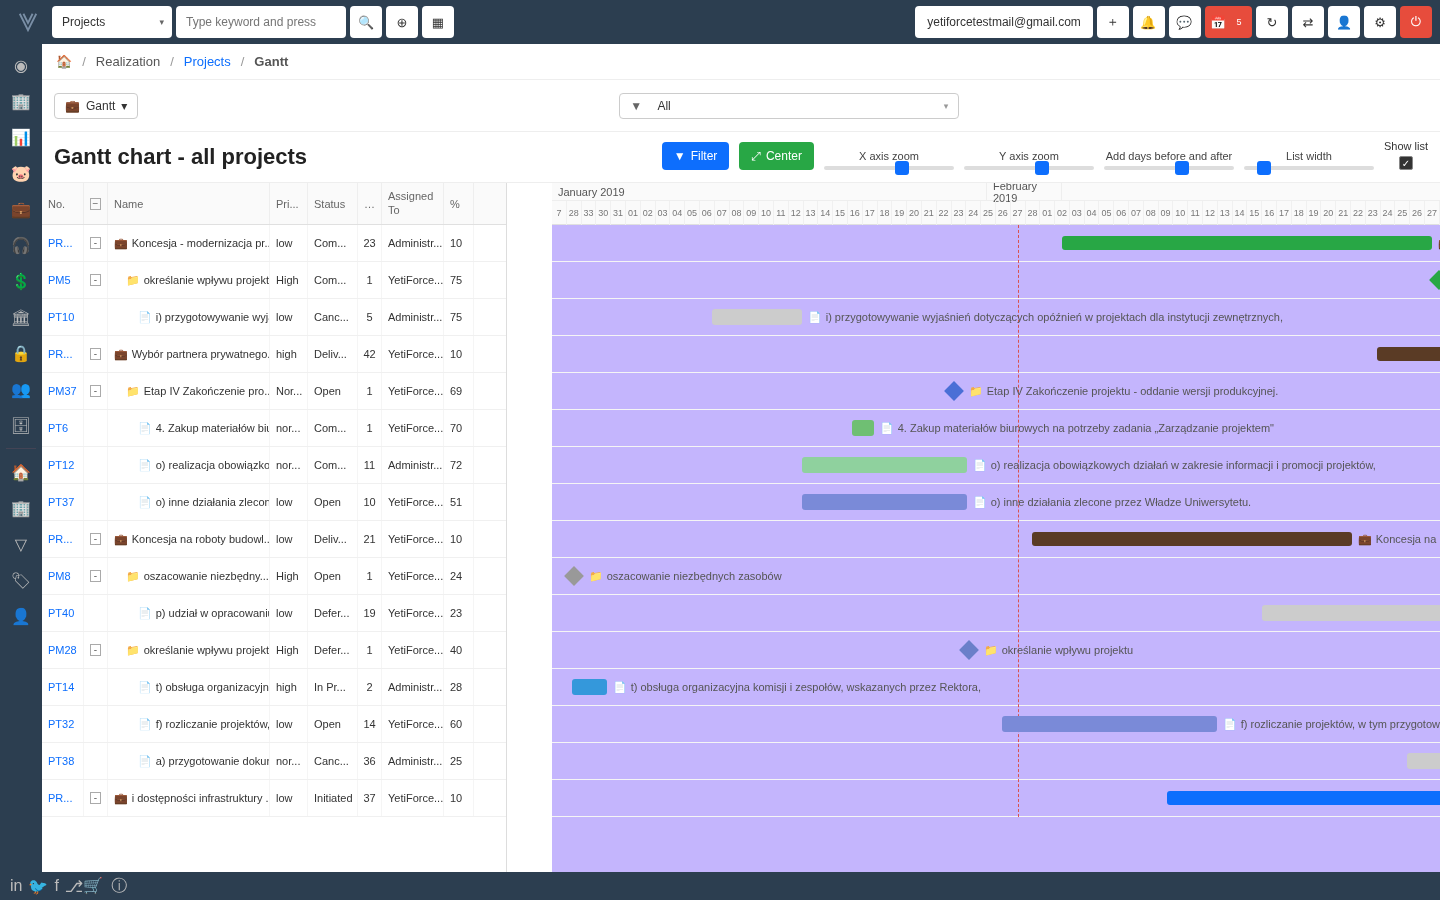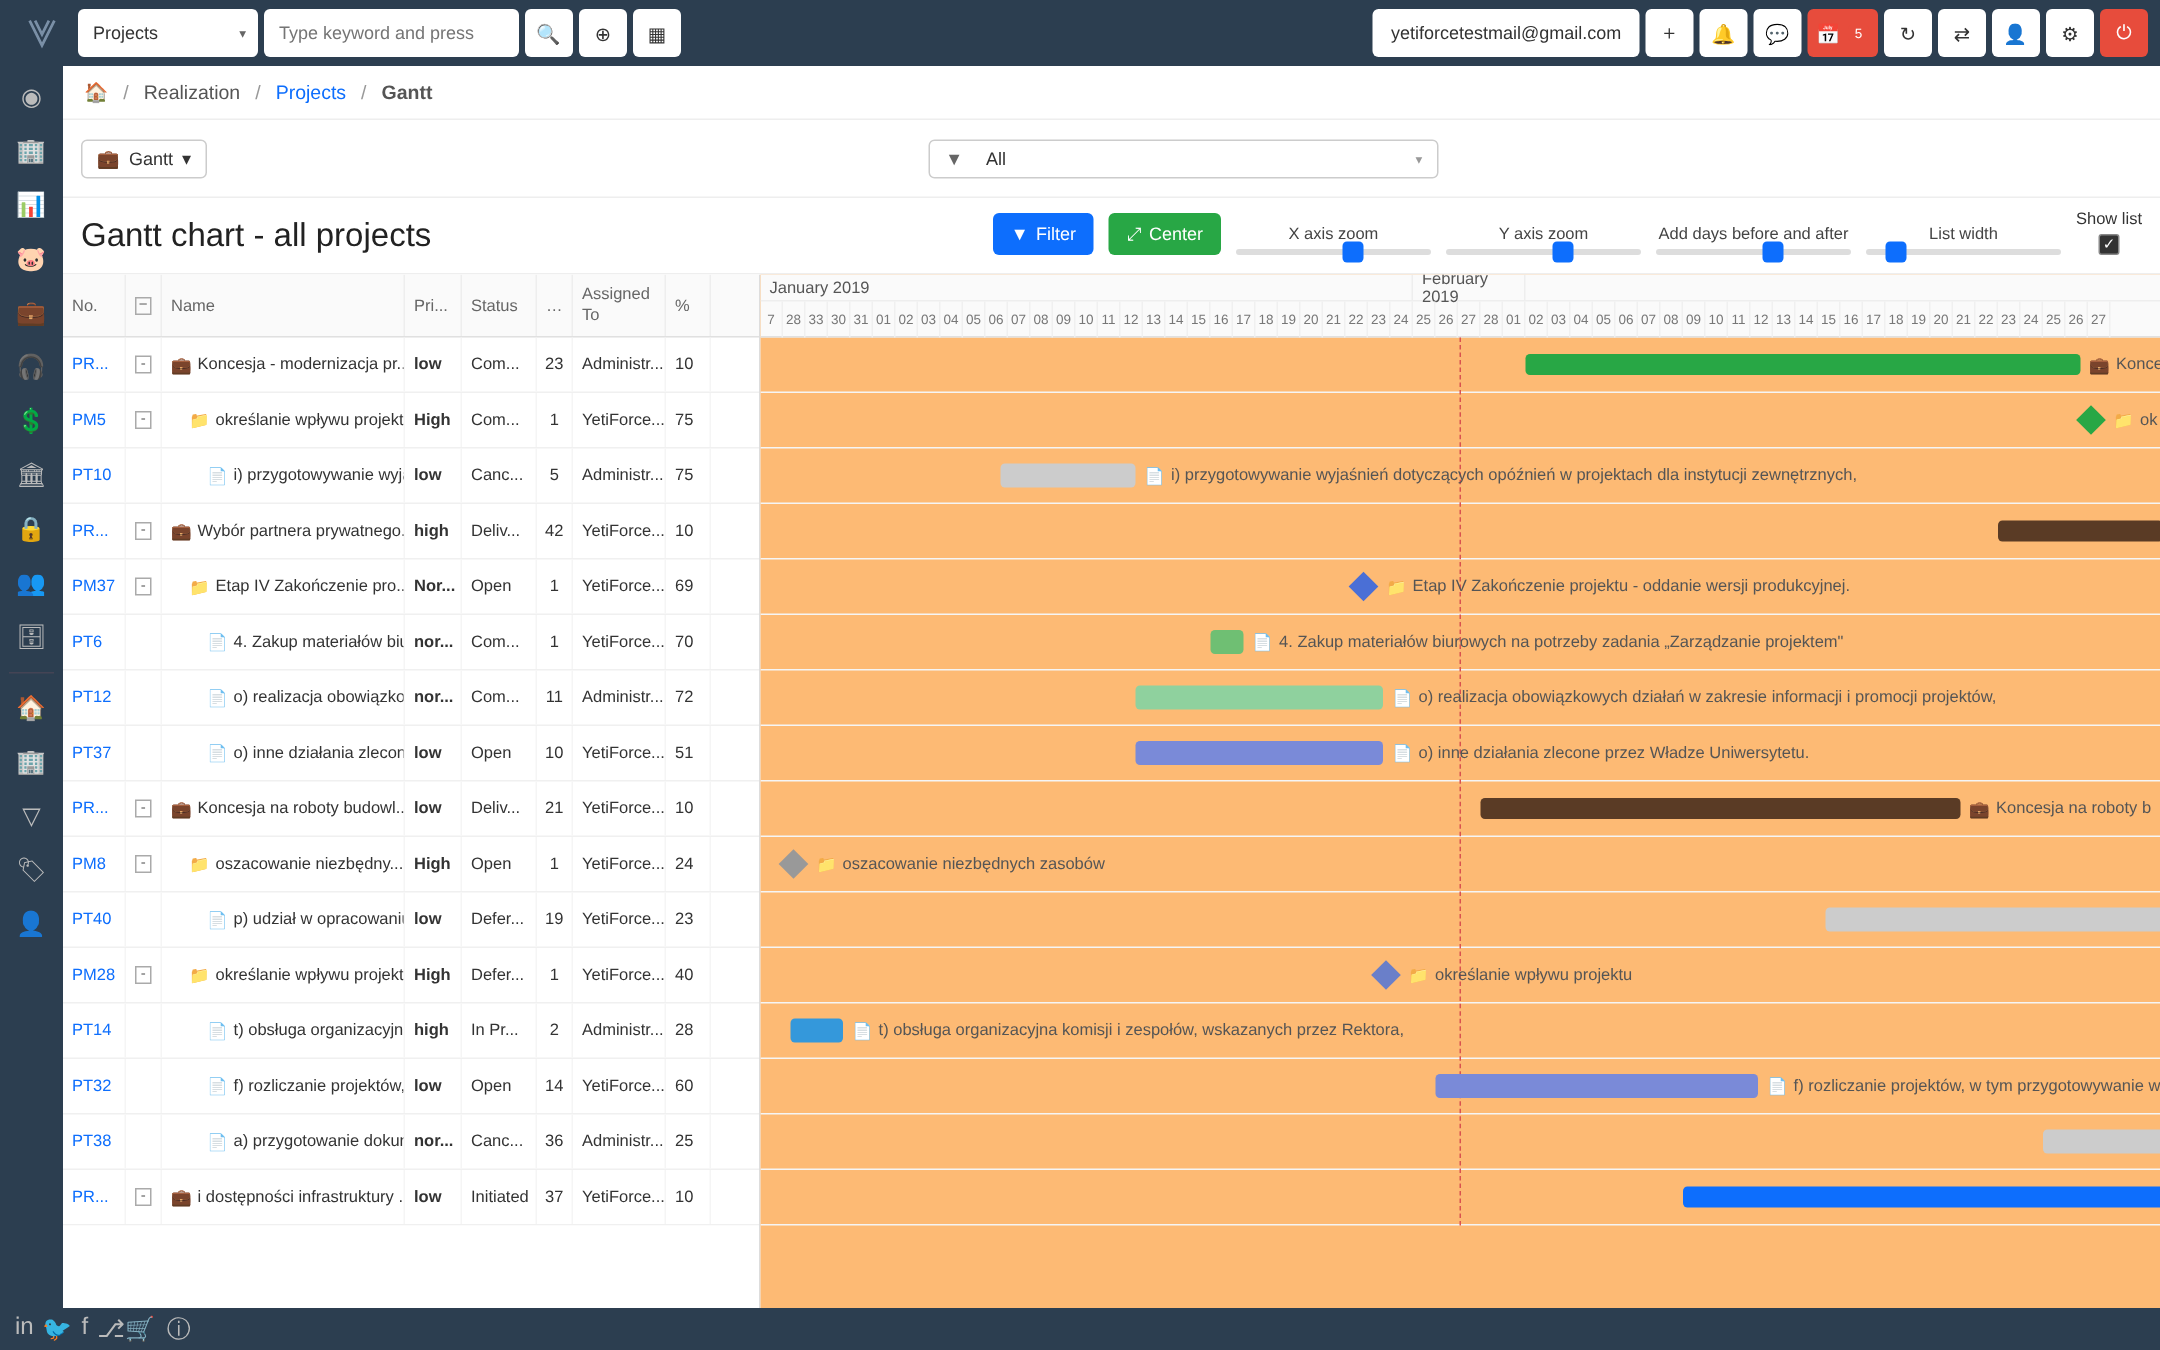--- a/index.html
+++ b/index.html
@@ -22,21 +22,21 @@
 .side-divider { height: 1px; width: 30px; background: #445; margin: 4px 0; }
 .main { flex: 1; display: flex; flex-direction: column; overflow: hidden; }
 .breadcrumbs { height: 36px; display: flex; align-items: center; padding: 0 14px; gap: 10px; font-size: 13px; color: #555; border-bottom: 1px solid #eee; }
 .breadcrumbs a { color: #0d6efd; text-decoration: none; }
 .breadcrumbs .sep { color: #999; }
 .toolbar { height: 52px; display: flex; align-items: center; padding: 0 12px; gap: 12px; border-bottom: 1px solid #eee; }
 .gantt-dd { border: 1px solid #ccc; border-radius: 4px; padding: 5px 10px; display: flex; align-items: center; gap: 6px; cursor: pointer; }
 .all-dd { border: 1px solid #ccc; border-radius: 4px; padding: 5px 10px; display: flex; align-items: center; gap: 6px; min-width: 340px; position: relative; }
 .all-dd::after { content: "▾"; position: absolute; right: 10px; color: #999; font-size: 9px; }
 .controls { display: flex; align-items: flex-end; padding: 8px 12px 12px; gap: 10px; border-bottom: 1px solid #eee; }
-.page-title { font-size: 22px; font-weight: 400; color: #222; flex: 0 0 auto; margin-right: auto; }
+.page-title { font-size: 22px; font-weight: 700; color: #222; flex: 0 0 auto; margin-right: auto; }
 .btn { border: none; border-radius: 4px; padding: 7px 12px; color: #fff; cursor: pointer; font-size: 12px; display: flex; align-items: center; gap: 5px; }
 .btn-blue { background: #0d6efd; }
 .btn-green { background: #28a745; }
 .slider-group { display: flex; flex-direction: column; align-items: center; gap: 4px; font-size: 11px; color: #444; }
 .slider { width: 130px; height: 4px; background: #ddd; border-radius: 2px; position: relative; }
 .slider::after { content: ""; position: absolute; width: 14px; height: 14px; background: #0d6efd; border-radius: 3px; top: -5px; left: 55%; }
 .lw .slider::after { left: 10%; }
 .show-list { display: flex; flex-direction: column; align-items: center; gap: 4px; font-size: 11px; }
 .checkbox { width: 14px; height: 14px; border: 1px solid #888; border-radius: 2px; background: #333; color: #fff; display: flex; align-items: center; justify-content: center; font-size: 10px; }
 .gantt-area { flex: 1; display: flex; overflow: hidden; position: relative; }
@@ -52,26 +52,26 @@
 .gh-asg { width: 62px; line-height: 1.2; }
 .gh-pct { width: 30px; }
 .rows { overflow-y: hidden; }
 .row { height: 37px; display: flex; align-items: center; border-bottom: 1px solid #f0f0f0; font-size: 11px; }
 .rc { padding: 0 6px; border-right: 1px solid #f5f5f5; height: 100%; display: flex; align-items: center; white-space: nowrap; overflow: hidden; text-overflow: ellipsis; }
 .no { width: 42px; color: #0d6efd; cursor: pointer; }
 .exp { width: 24px; justify-content: center; color: #666; }
 .exp-box { border: 1px solid #aaa; width: 12px; height: 12px; display: flex; align-items: center; justify-content: center; font-size: 10px; line-height: 1; }
 .nm { width: 162px; gap: 4px; }
 .nm-icon { color: #777; font-size: 11px; }
-.pri { width: 38px; font-weight: bold; }
+.pri { width: 38px; }
 .stat { width: 50px; }
 .dots { width: 24px; justify-content: center; }
 .asg { width: 62px; }
 .pct { width: 30px; }
-.chart { flex: 1; overflow: hidden; position: relative; background: #fdba74; }
+.chart { flex: 1; overflow: hidden; position: relative; background: #c4b5fd; margin-left: 45px; }
 .chart-header { height: 42px; border-bottom: 1px solid #e0e0e0; background: #fafafa; }
 .month-row { height: 18px; display: flex; font-size: 11px; color: #555; border-bottom: 1px solid #eee; }
 .month { border-right: 1px solid #eee; display: flex; align-items: center; padding-left: 6px; }
 .day-row { height: 24px; display: flex; font-size: 9px; color: #777; }
 .day { width: 15px; display: flex; align-items: center; justify-content: center; border-right: 1px solid #f0f0f0; }
 .chart-body { position: relative; }
 .chart-row { height: 37px; border-bottom: 1px solid #f5f5f5; position: relative; }
 .today-line { position: absolute; top: 0; bottom: 0; width: 0; border-left: 1px dashed #d9534f; z-index: 1; }
 .bar { position: absolute; height: 16px; top: 10px; border-radius: 3px; z-index: 2; }
 .bar-label { position: absolute; top: 10px; font-size: 11px; color: #555; white-space: nowrap; display: flex; align-items: center; gap: 4px; height: 16px; z-index: 3; }

